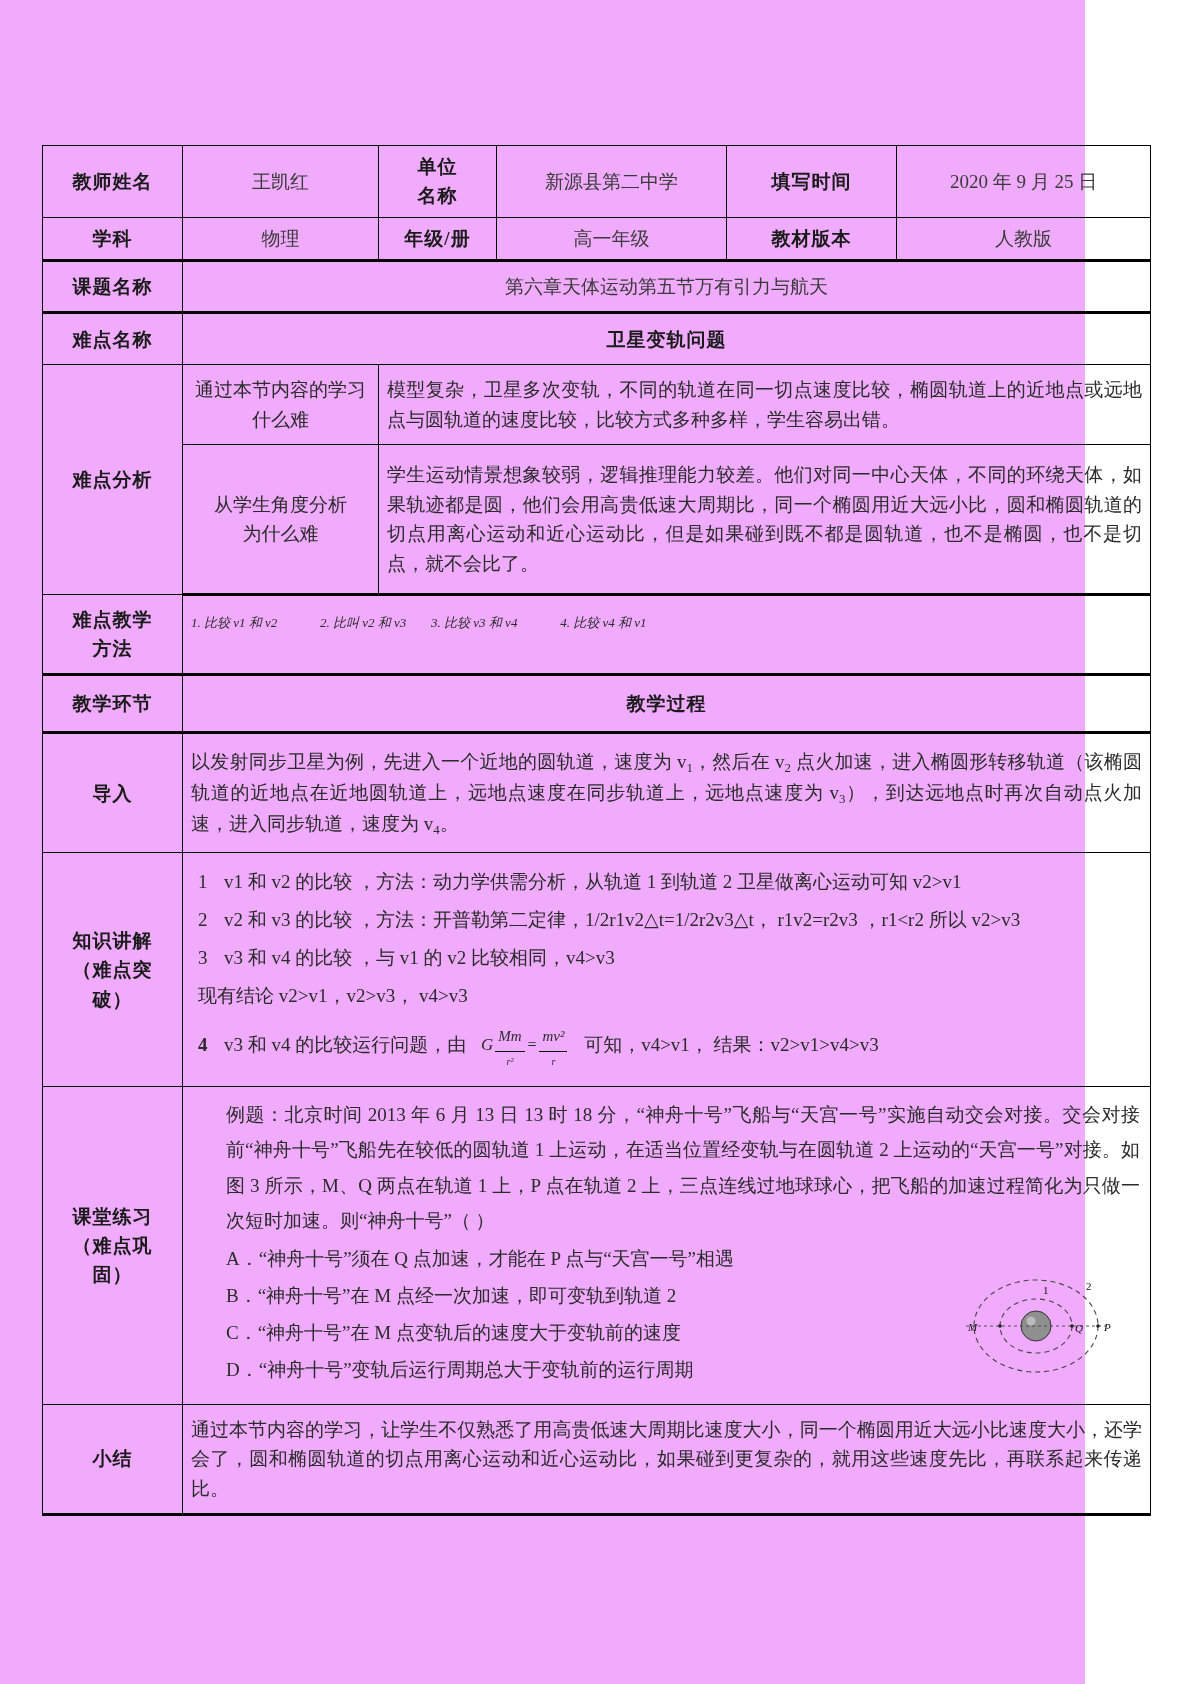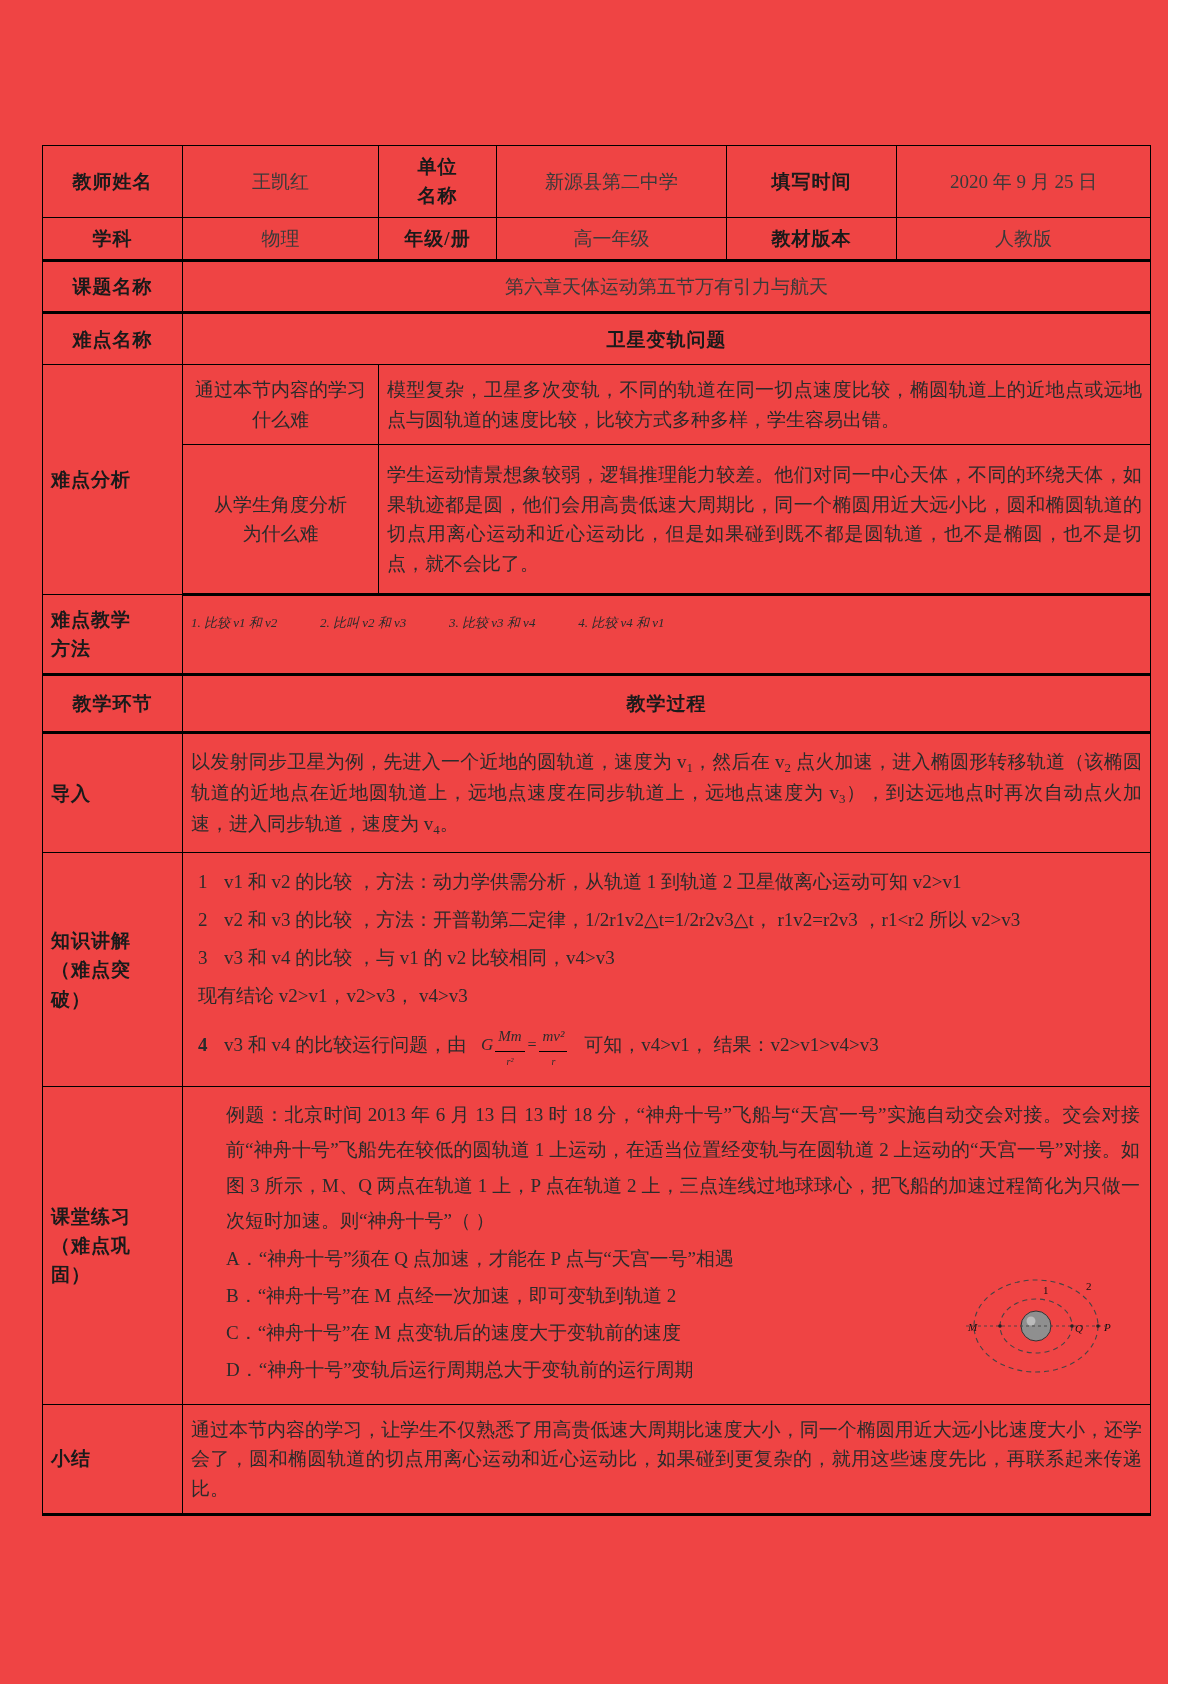--- a/index.html
+++ b/index.html
@@ -10,23 +10,23 @@
   body {
     width: 1191px;
     height: 1684px;
     font-family: "Liberation Serif", "DejaVu Serif", serif;
     color: #1a1a1a;
     position: relative;
   }
   .page {
     position: absolute;
     left: 0; top: 0;
-    width: 1168px;
+    width: 1085px;
     height: 1684px;
-    background: #ef4444;
+    background: #f0abfc;
     box-sizing: border-box;
   }
   .sheet {
     position: absolute;
     left: 42px;
     top: 145px;
     width: 1108px;
   }
   table.doc {
     border-collapse: collapse;
@@ -72,21 +72,21 @@
     line-height: 1.85;
     color: #2b2b2b;
   }
   .sub-lbl {
     text-align: center;
     font-size: 19px;
     color: #2b2b2b;
     line-height: 1.6;
   }
   .side-lbl {
-    text-align: left;
+    text-align: center;
     font-weight: bold;
     font-size: 21px;
     line-height: 1.5;
     letter-spacing: 1px;
   }
   sub { font-size: 0.68em; vertical-align: -0.28em; }
   .num-line { font-size: 19px; line-height: 2.0; color: #2b2b2b; }
   .idx { display: inline-block; min-width: 26px; }
   .idx-b { display: inline-block; min-width: 26px; font-weight: bold; }
 
@@ -195,21 +195,21 @@
         <td class="body-txt thick-bottom" colspan="4" style="height:150px">学生运动情景想象较弱，逻辑推理能力较差。他们对同一中心天体，不同的环绕天体，如果轨迹都是圆，他们会用高贵低速大周期比，同一个椭圆用近大远小比，圆和椭圆轨道的切点用离心运动和近心运动比，但是如果碰到既不都是圆轨道，也不是椭圆，也不是切点，就不会比了。</td>
       </tr>
 
       <tr>
         <td class="side-lbl thick-bottom" style="height:80px">
           <div>难点教学</div>
           <div>方法</div>
         </td>
         <td class="thick-bottom" colspan="5" style="vertical-align:top; padding-top:10px">
           <span class="prac-line" style="margin-right:38px">1. 比较 v1 和 v2</span>
-          <span class="prac-line" style="margin-right:38px">2. 比叫 v2 和 v3</span>
+          <span class="prac-line" style="margin-right:20px">2. 比叫 v2 和 v3</span>
           <span class="prac-line" style="margin-right:38px">3. 比较 v3 和 v4</span>
           <span class="prac-line">4. 比较 v4 和 v1</span>
         </td>
       </tr>
 
       <tr>
         <td class="lbl thick-bottom" style="height:58px">教学环节</td>
         <td class="big-ctr thick-bottom" colspan="5">教学过程</td>
       </tr>
 

